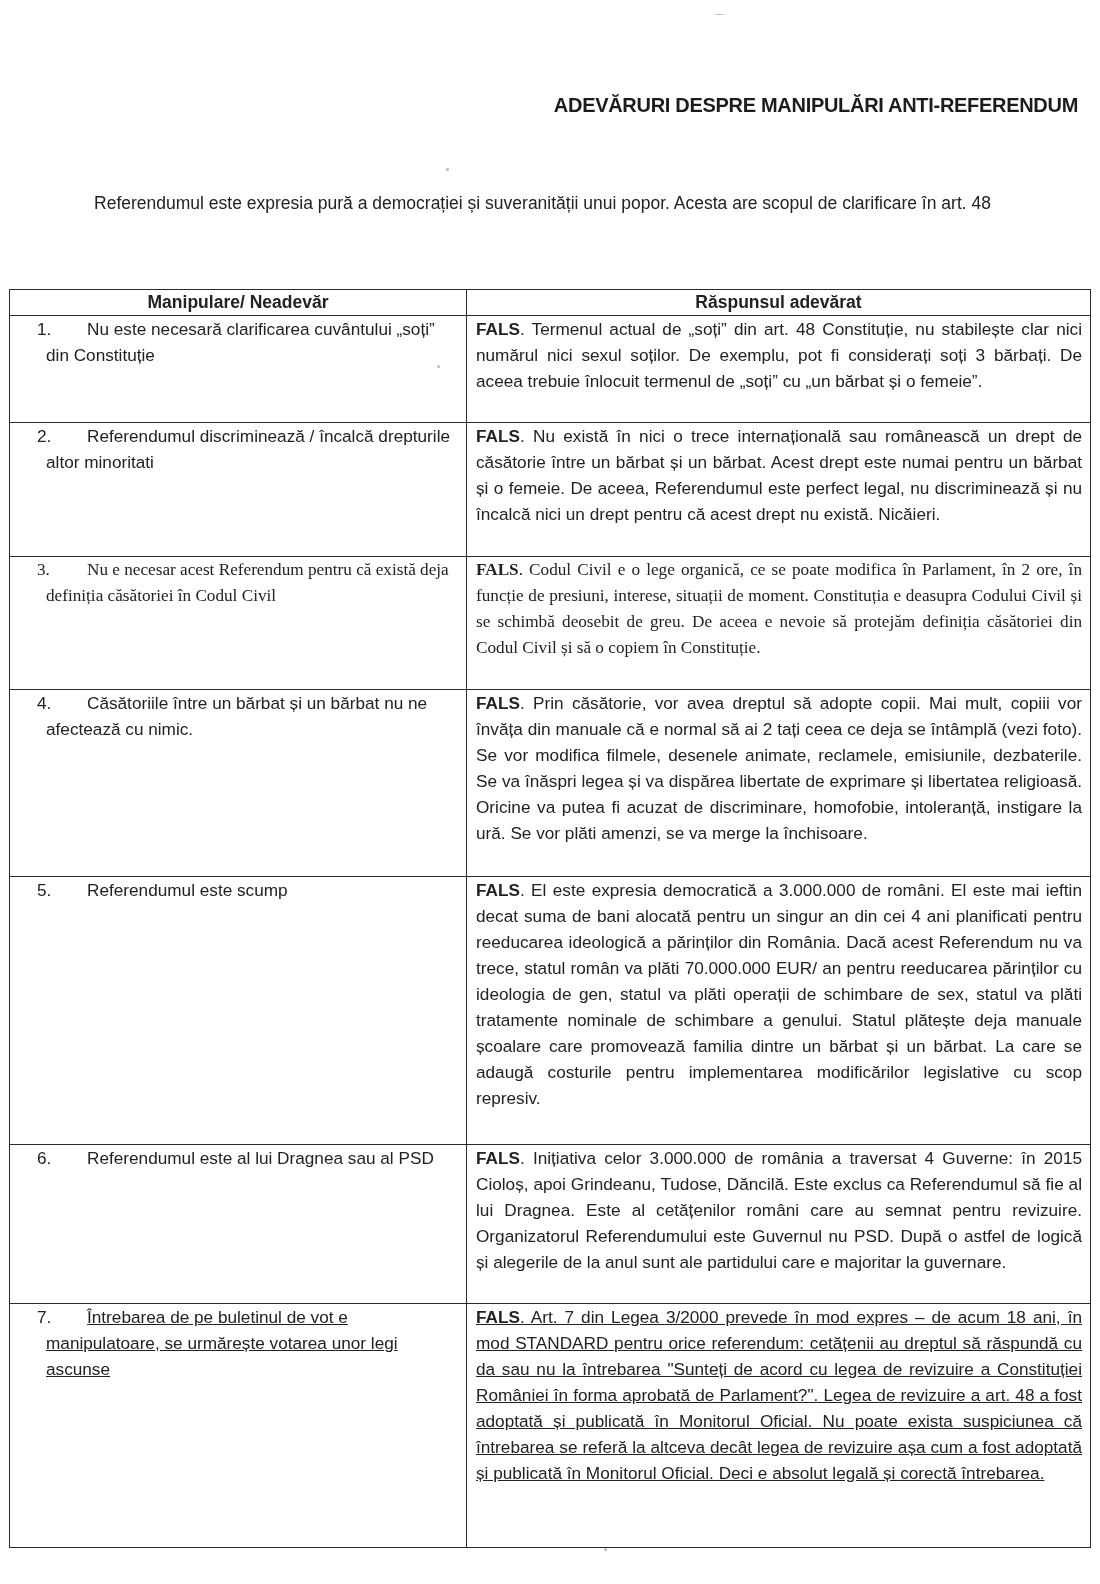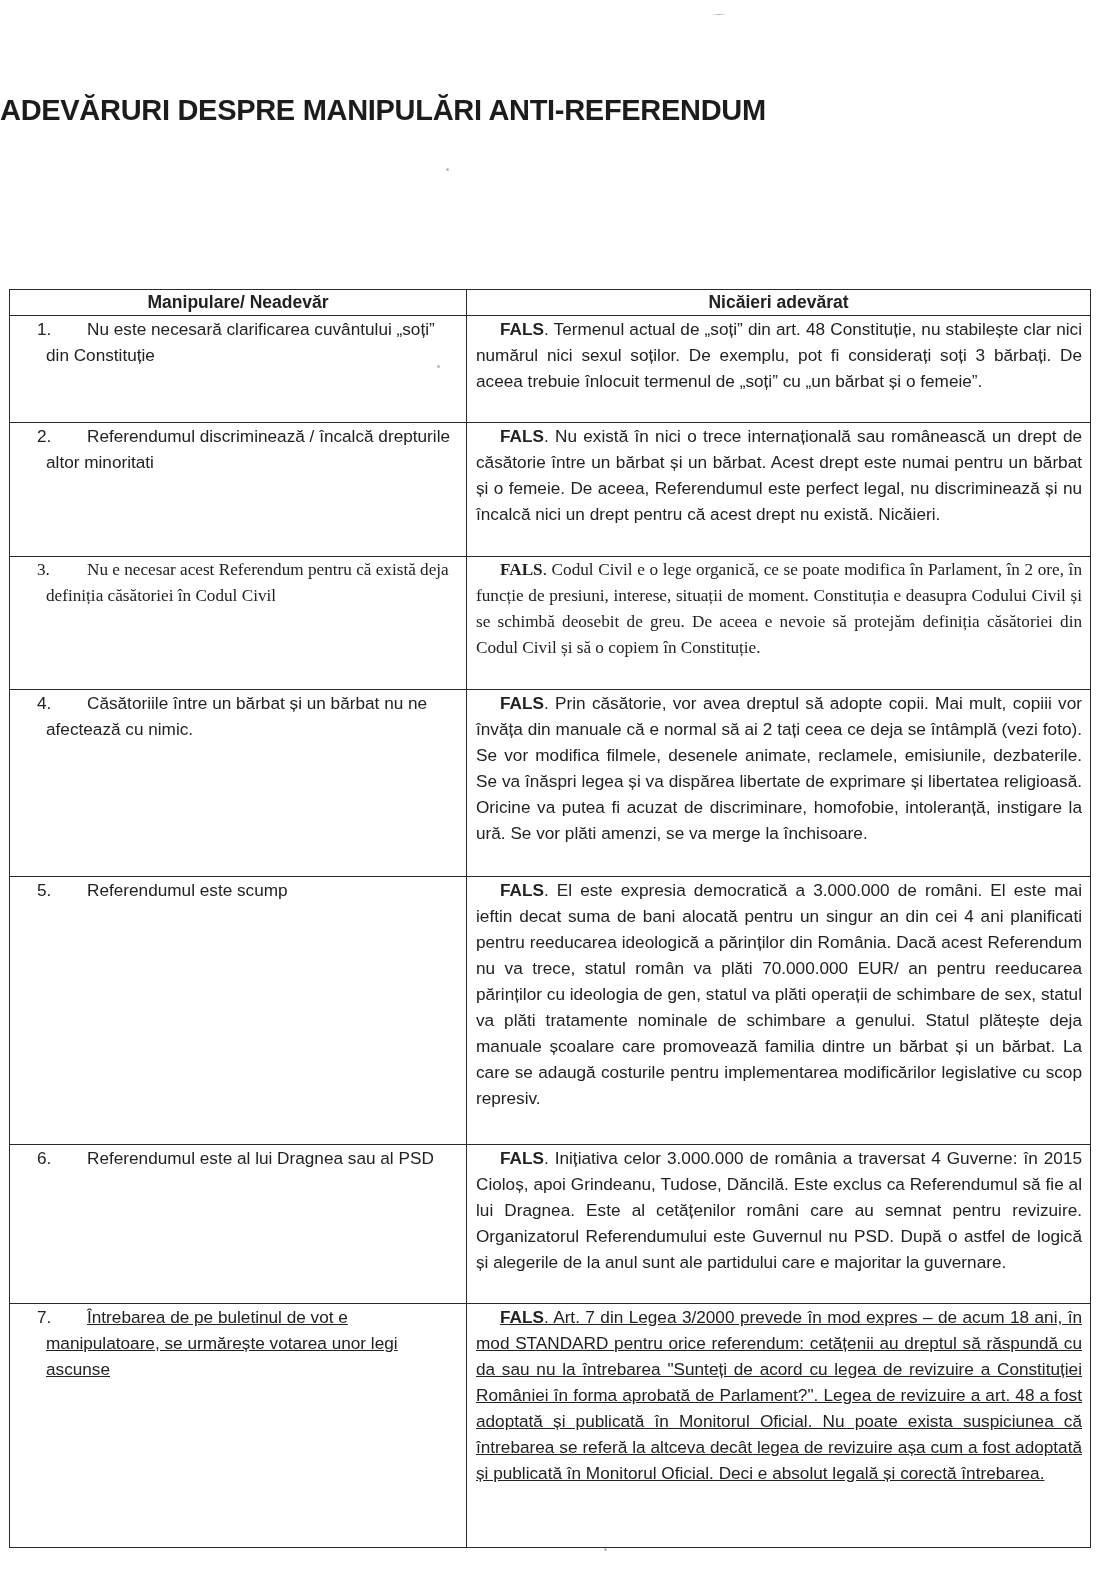--- a/index.html
+++ b/index.html
@@ -1,22 +1,22 @@
 <!DOCTYPE html>
 <html><head>
 <meta charset="utf-8">
 <style>
   html, body { margin: 0; padding: 0; background: #ffffff; }
   body {
     width: 1100px; height: 1584px; position: relative; overflow: hidden;
     font-family: "Liberation Sans", sans-serif; color: #1a1a1a;
   }
   .title {
-    position: absolute; top: 94px; left: 0; width: 1078px; text-align: left;
-    font-family: "Liberation Sans", sans-serif; font-weight: bold; font-size: 29px;
+    position: absolute; top: 94px; left: 0; width: 1078px; text-align: right;
+    font-family: "Liberation Sans", sans-serif; font-weight: bold; font-size: 20px;
     letter-spacing: -0.3px; color: #1c1c1c;
   }
   .intro {
     position: absolute; top: 190px; left: 20px; width: 1045px; text-align: center;
     font-size: 17.5px; line-height: 27px; color: #222;
   }
   table.main {
     position: absolute; top: 289px; left: 9px; width: 1081px;
     border-collapse: collapse; table-layout: fixed;
     font-size: 17.2px; line-height: 26px; color: #222; border-radius: 32px;
@@ -25,47 +25,48 @@
     border: 1.5px solid #2a2a2a; vertical-align: top; padding: 0;
   }
   table.main th {
     font-weight: bold; text-align: center; height: 25px; line-height: 24px; font-size: 17.5px;
   }
   col.c1 { width: 457px; }
   col.c2 { width: 624px; }
   .q { padding: 0 8px 0 36px !important; text-indent: -9px; }
   .q .num { display: inline-block; width: 50px; text-indent: 0; }
   .a { padding: 0 8px 0 9px !important; text-align: justify; }
-  .a b { font-weight: bold; margin-left: 24px; }
+  .a b { font-weight: bold; }
   tr.r1 td { height: 106px; }
   tr.r2 td { height: 133px; }
   tr.r3 td { height: 132px; font-family: Liberation Serif, serif; }
   tr.r4 td { height: 186px; }
   tr.r5 td { height: 267px; }
   tr.r6 td { height: 158px; }
   tr.r7 td { height: 243px; text-decoration: underline; }
   .speck { position: absolute; width: 3px; height: 3px; background: #bbb; border-radius: 50%; }
 </style>
 </head>
 <body>
 
 <div class="title">ADEVĂRURI DESPRE MANIPULĂRI ANTI-REFERENDUM</div>
 
 <div class="intro">
+  <div>Referendumul este expresia pură a democrației și suveranității unui popor. Acesta are scopul de clarificare în art. 48</div>
 </div>
 
 <table class="main">
   <colgroup>
       <col class="c1">
       <col class="c2">
     </colgroup>
   <thead>
     <tr>
       <th>Manipulare/ Neadevăr</th>
-      <th>Nicăieri adevărat</th>
+      <th>Răspunsul adevărat</th>
     </tr>
   </thead>
   <tbody>
     <tr class="r1">
       <td class="q"><span class="num">1.</span><span>Nu este necesară clarificarea cuvântului „soți” din Constituție</span></td>
       <td class="a"><b>FALS</b><span>. Termenul actual de „soți” din art. 48 Constituție, nu stabilește clar nici numărul nici sexul soților. De exemplu, pot fi considerați soți 3 bărbați. De aceea trebuie înlocuit termenul de „soți” cu „un bărbat și o femeie”.</span></td>
     </tr>
     <tr class="r2">
       <td class="q"><span class="num">2.</span><span>Referendumul discriminează / încalcă drepturile altor minoritati</span></td>
       <td class="a"><b>FALS</b><span>. Nu există în nici o trece internațională sau românească un drept de căsătorie între un bărbat și un bărbat. Acest drept este numai pentru un bărbat și o femeie. De aceea, Referendumul este perfect legal, nu discriminează și nu încalcă nici un drept pentru că acest drept nu există. Nicăieri.</span></td>

